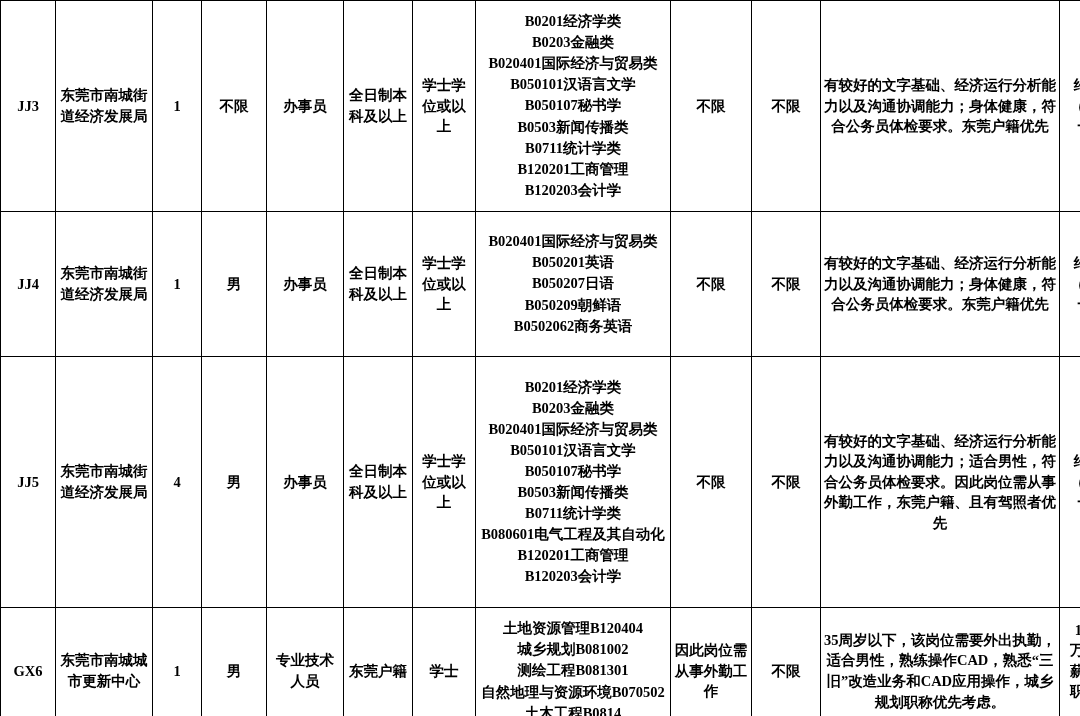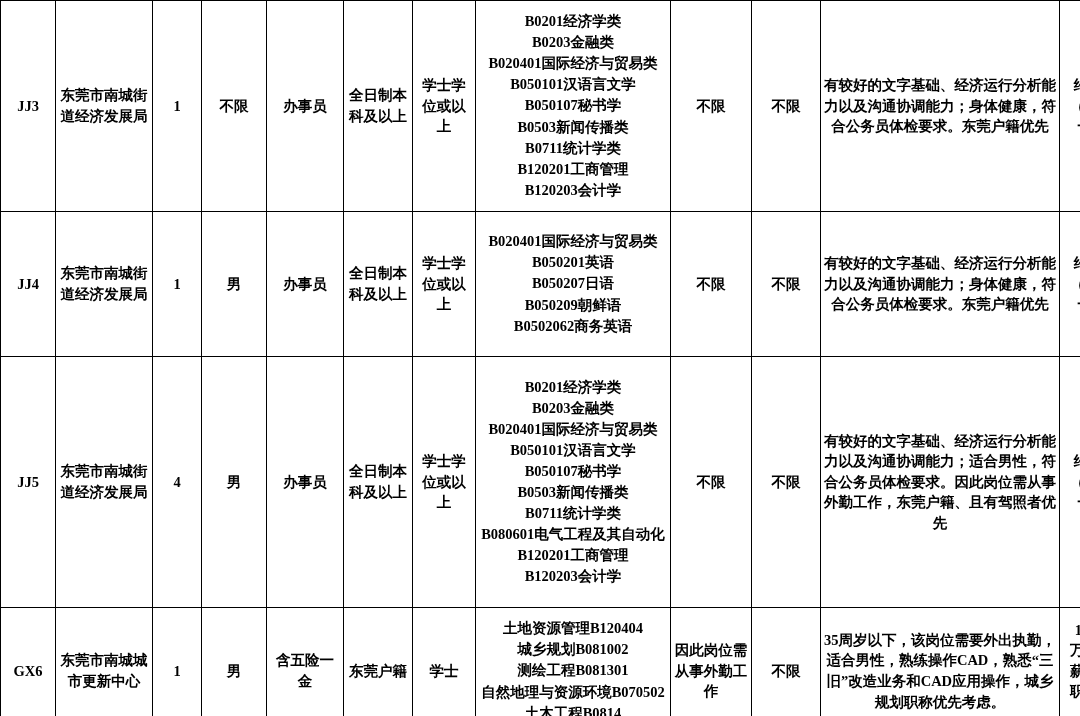--- a/index.html
+++ b/index.html
@@ -213,21 +213,21 @@
         <td class="org">
             <span class="cellwrap">东莞市南城城市更新中心</span>
           </td>
         <td class="num">
             <span class="cellwrap">1</span>
           </td>
         <td class="gender">
             <span class="cellwrap">男</span>
           </td>
         <td class="post">
-            <span class="cellwrap">含五险一金</span>
+            <span class="cellwrap">专业技术人员</span>
           </td>
         <td class="edu">
             <span class="cellwrap">东莞户籍</span>
           </td>
         <td class="degree">
             <span class="cellwrap">学士</span>
           </td>
         <td class="major">
             <span class="cellwrap">土地资源管理B120404
 城乡规划B081002

